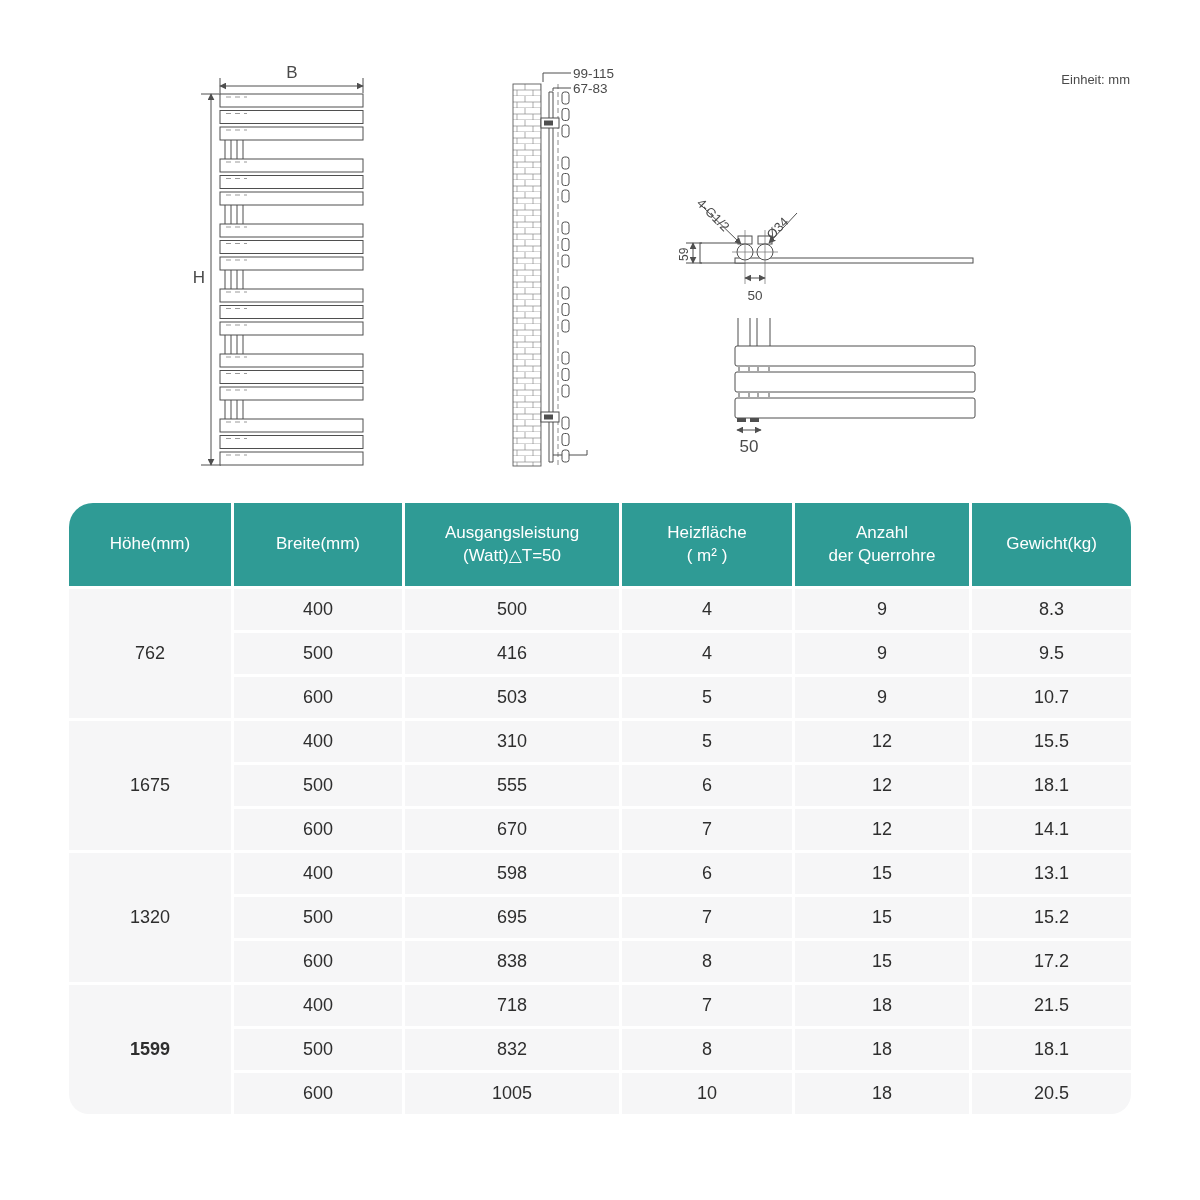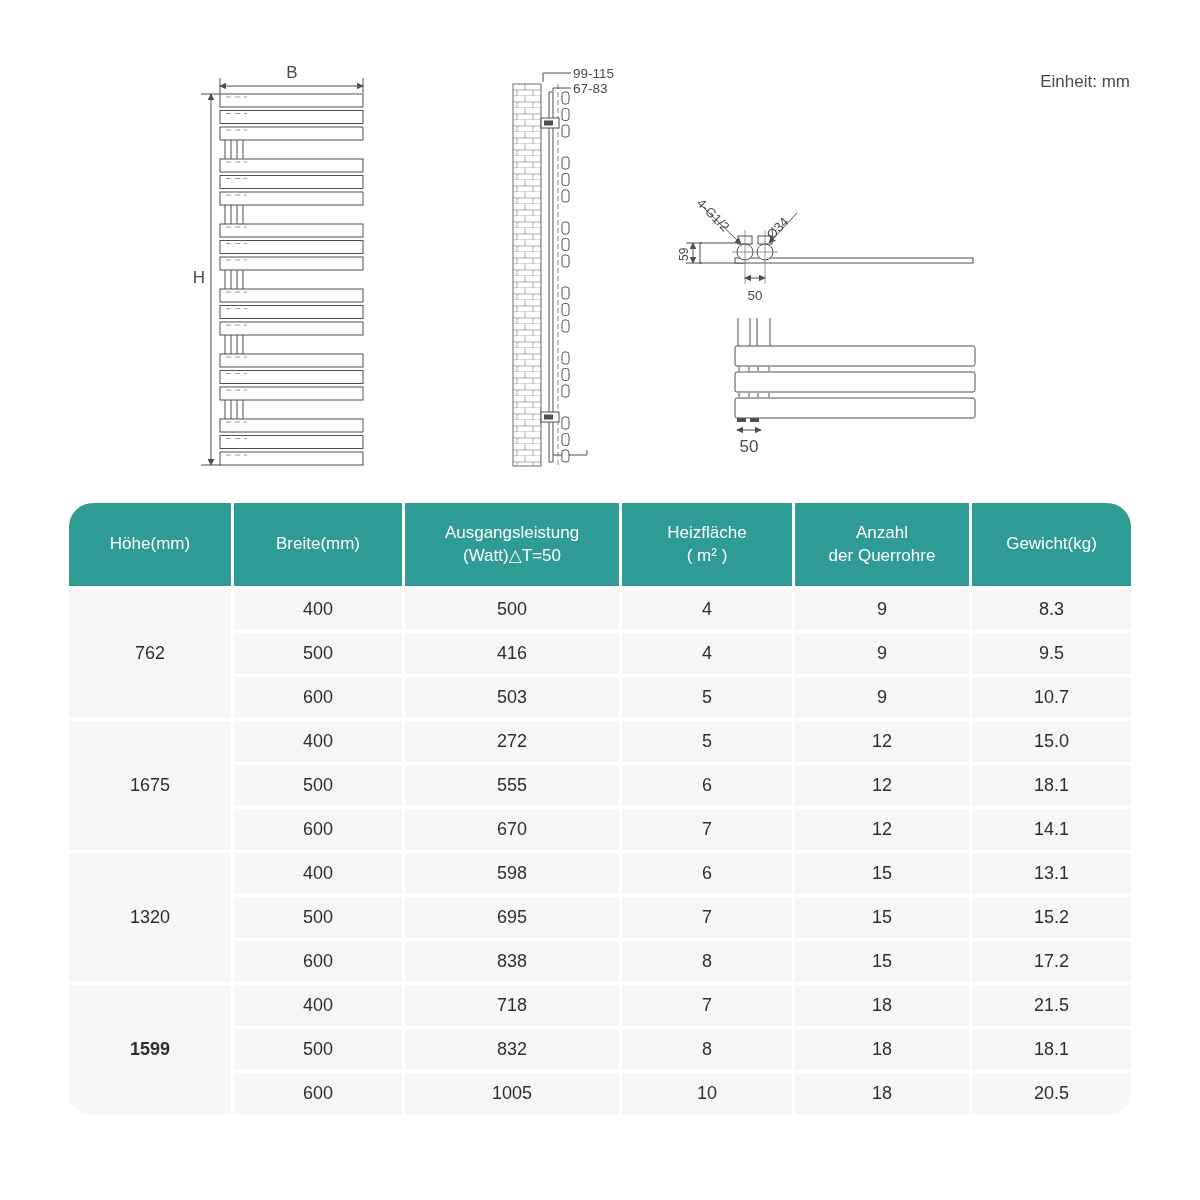--- a/index.html
+++ b/index.html
@@ -1,18 +1,18 @@
 <!DOCTYPE html>
 <html style="--teal: #2F9B95; --rowbg: #F6F6F7;"><head>
 <meta charset="utf-8">
 <style>
   html,body{margin:0;padding:0;background:#fff;}
   .page{position:relative;width:1200px;height:1200px;background:#fff;overflow:hidden;
         font-family:"Liberation Sans","DejaVu Sans",sans-serif;}
-  .unit-label{position:absolute;top:72px;right:70px;font-size:17px;color:#4a4a4a;}
+  .unit-label{position:absolute;top:72px;right:70px;font-size:13px;color:#4a4a4a;}
   svg{position:absolute;overflow:visible;}
   svg text{fill:#4a4a4a;font-family:"Liberation Sans","DejaVu Sans",sans-serif;}
   .ln{stroke:#4f4f4f;stroke-width:1;fill:none;}
   .thin{stroke:#6f6f6f;stroke-width:.7;fill:none;}
   .bar{fill:#ffffff;stroke:#4f4f4f;stroke-width:1;}
   .dark{fill:#4f4f4f;stroke:none;}
   .dash{stroke:#6f6f6f;stroke-width:.8;fill:none;stroke-dasharray:5 3;}
   table.spec{position:absolute;left:66px;top:500px;width:1068px;border-collapse:separate;
              border-spacing:3px;table-layout:fixed;}
   table.spec th{background:var(--teal,#2F9B95);color:#fff;font-weight:400;font-size:17px;
@@ -293,24 +293,24 @@
         <tr>
           <td>600</td>
           <td>503</td>
           <td>5</td>
           <td>9</td>
           <td>10.7</td>
         </tr>
         <tr>
           <td rowspan="3">1675</td>
           <td>400</td>
-          <td>272</td>
+          <td>310</td>
           <td>5</td>
           <td>12</td>
-          <td>15.0</td>
+          <td>15.5</td>
         </tr>
         <tr>
           <td>500</td>
           <td>555</td>
           <td>6</td>
           <td>12</td>
           <td>18.1</td>
         </tr>
         <tr>
           <td>600</td>

